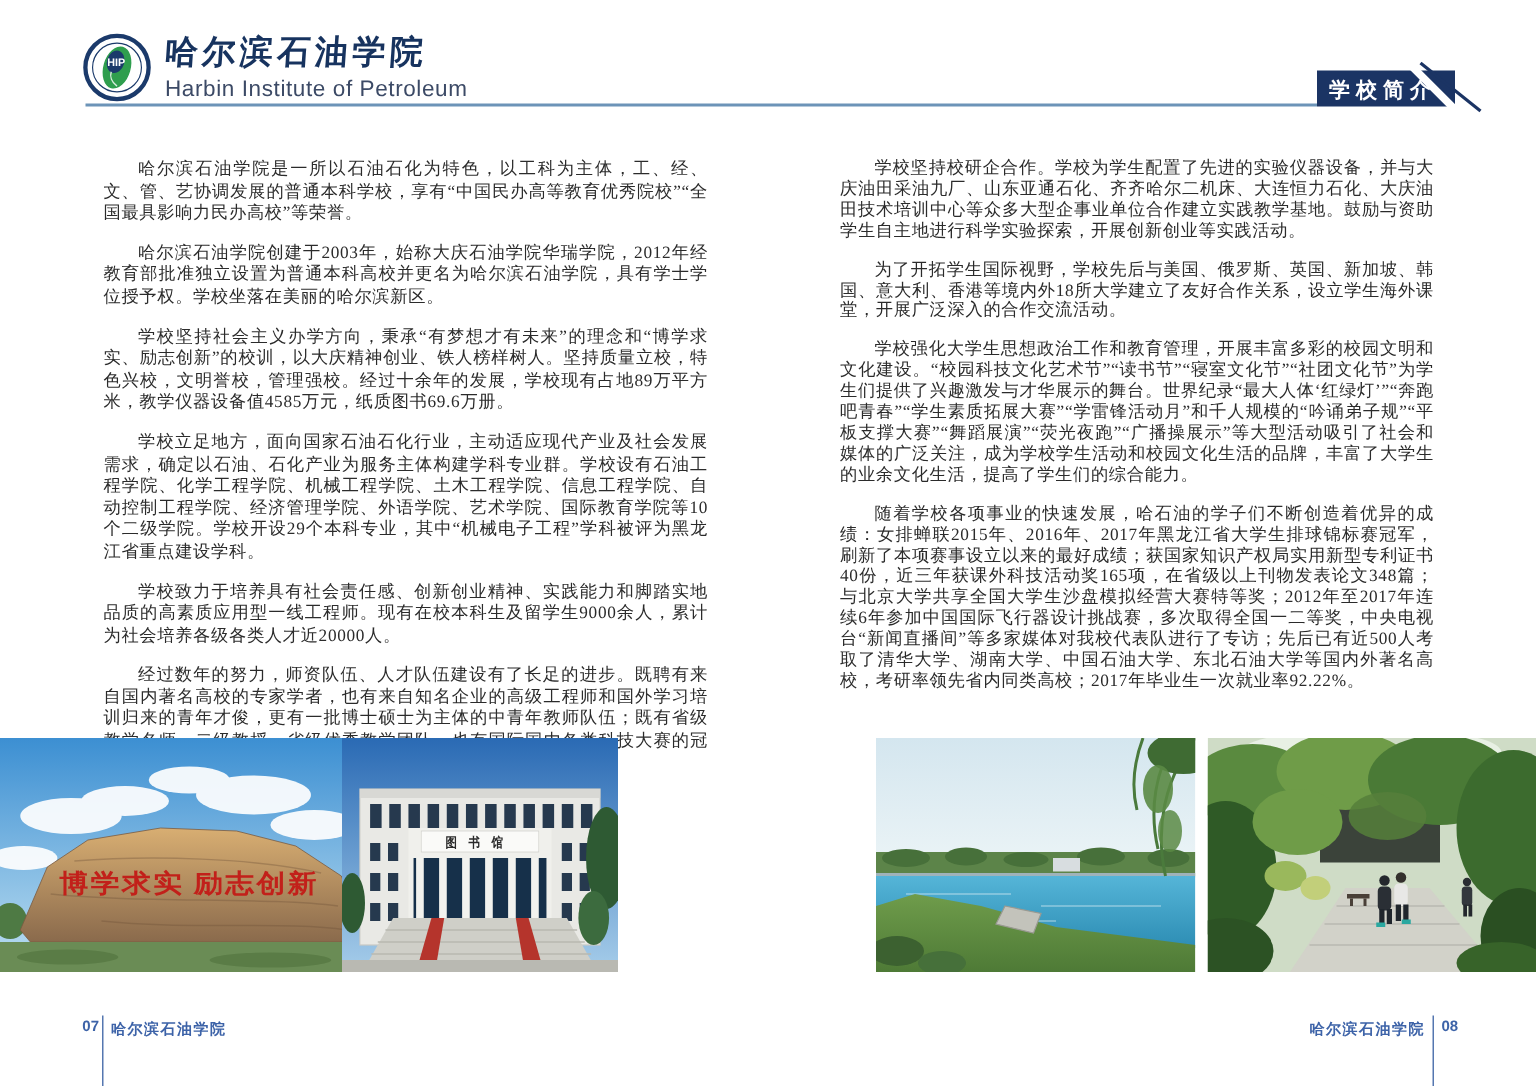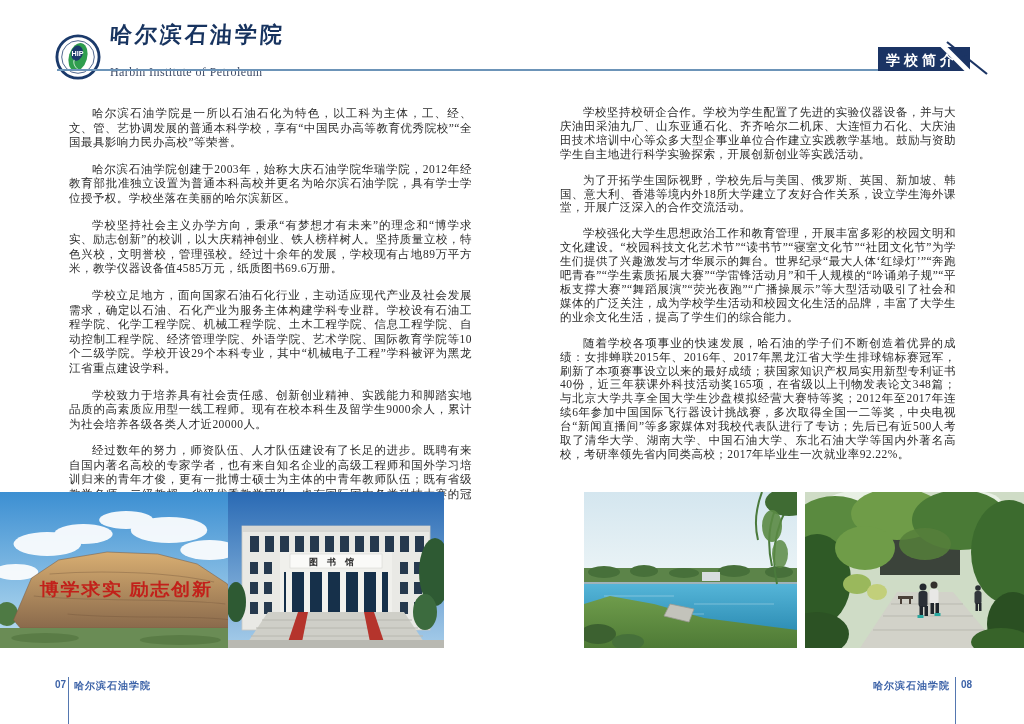--- a/index.html
+++ b/index.html
@@ -13,35 +13,35 @@
   
   .logo { position:absolute; left:55px; top:20px; display:flex; align-items:flex-end; }
   .logo-badge { width:46px; height:46px; }
   .logo-text { margin-left:9px; }
   .logo-cn {
     font-size:22px; font-weight:bold; color:#17335f;
     letter-spacing:3px; transform:skewX(-4deg);
     font-family:"Liberation Serif","DejaVu Serif",serif;
   }
   .logo-en {
-    font-size:12px; color:#3c4a66; letter-spacing:0.4px; margin-top:15px;
-    font-family:Liberation Serif, serif;
+    font-size:15px; color:#3c4a66; letter-spacing:0.4px; margin-top:1px;
+    font-family:Liberation Sans, sans-serif;
   }
   .header-rule { position:absolute; left:57px; top:69px; width:821px; height:2px; background:#6c94b8; }
   .section-tab { position:absolute; left:876px; top:41px; width:130px; height:36px; }
   
   .text-col { position:absolute; top:94px; text-align:justify; font-size:11.5px; letter-spacing:0.45px; }
   .col-left  { left:57px;  width:427px; line-height:14.6px; }
   .col-right { left:548px; width:420px; line-height:13.9px; }
   .text-col p { margin:12px; text-indent:2em; }
   
   .photo { position:absolute; top:492px; height:156px; overflow:hidden; }
   .photo svg { display:block; width:100%; height:100%; }
   #photo-motto   { left:0px;   width:249px; }
-  #photo-library { left:228px; width:216px; }
+  #photo-library { left:228px; width:184px; }
   #photo-lake    { left:584px; width:213px; }
   #photo-path    { left:805px; width:219px; }
   
   .footer-text {
     position:absolute; top:679px; font-size:10px; font-weight:bold; color:#3d63a8;
     font-family:"Liberation Sans","DejaVu Sans",sans-serif; letter-spacing:1px;
   }
   #footer-left-no   { left:52px; width:14px; text-align:right; letter-spacing:0; }
   #footer-left-name { left:74px; }
   #footer-right-name{ right:74px; }

